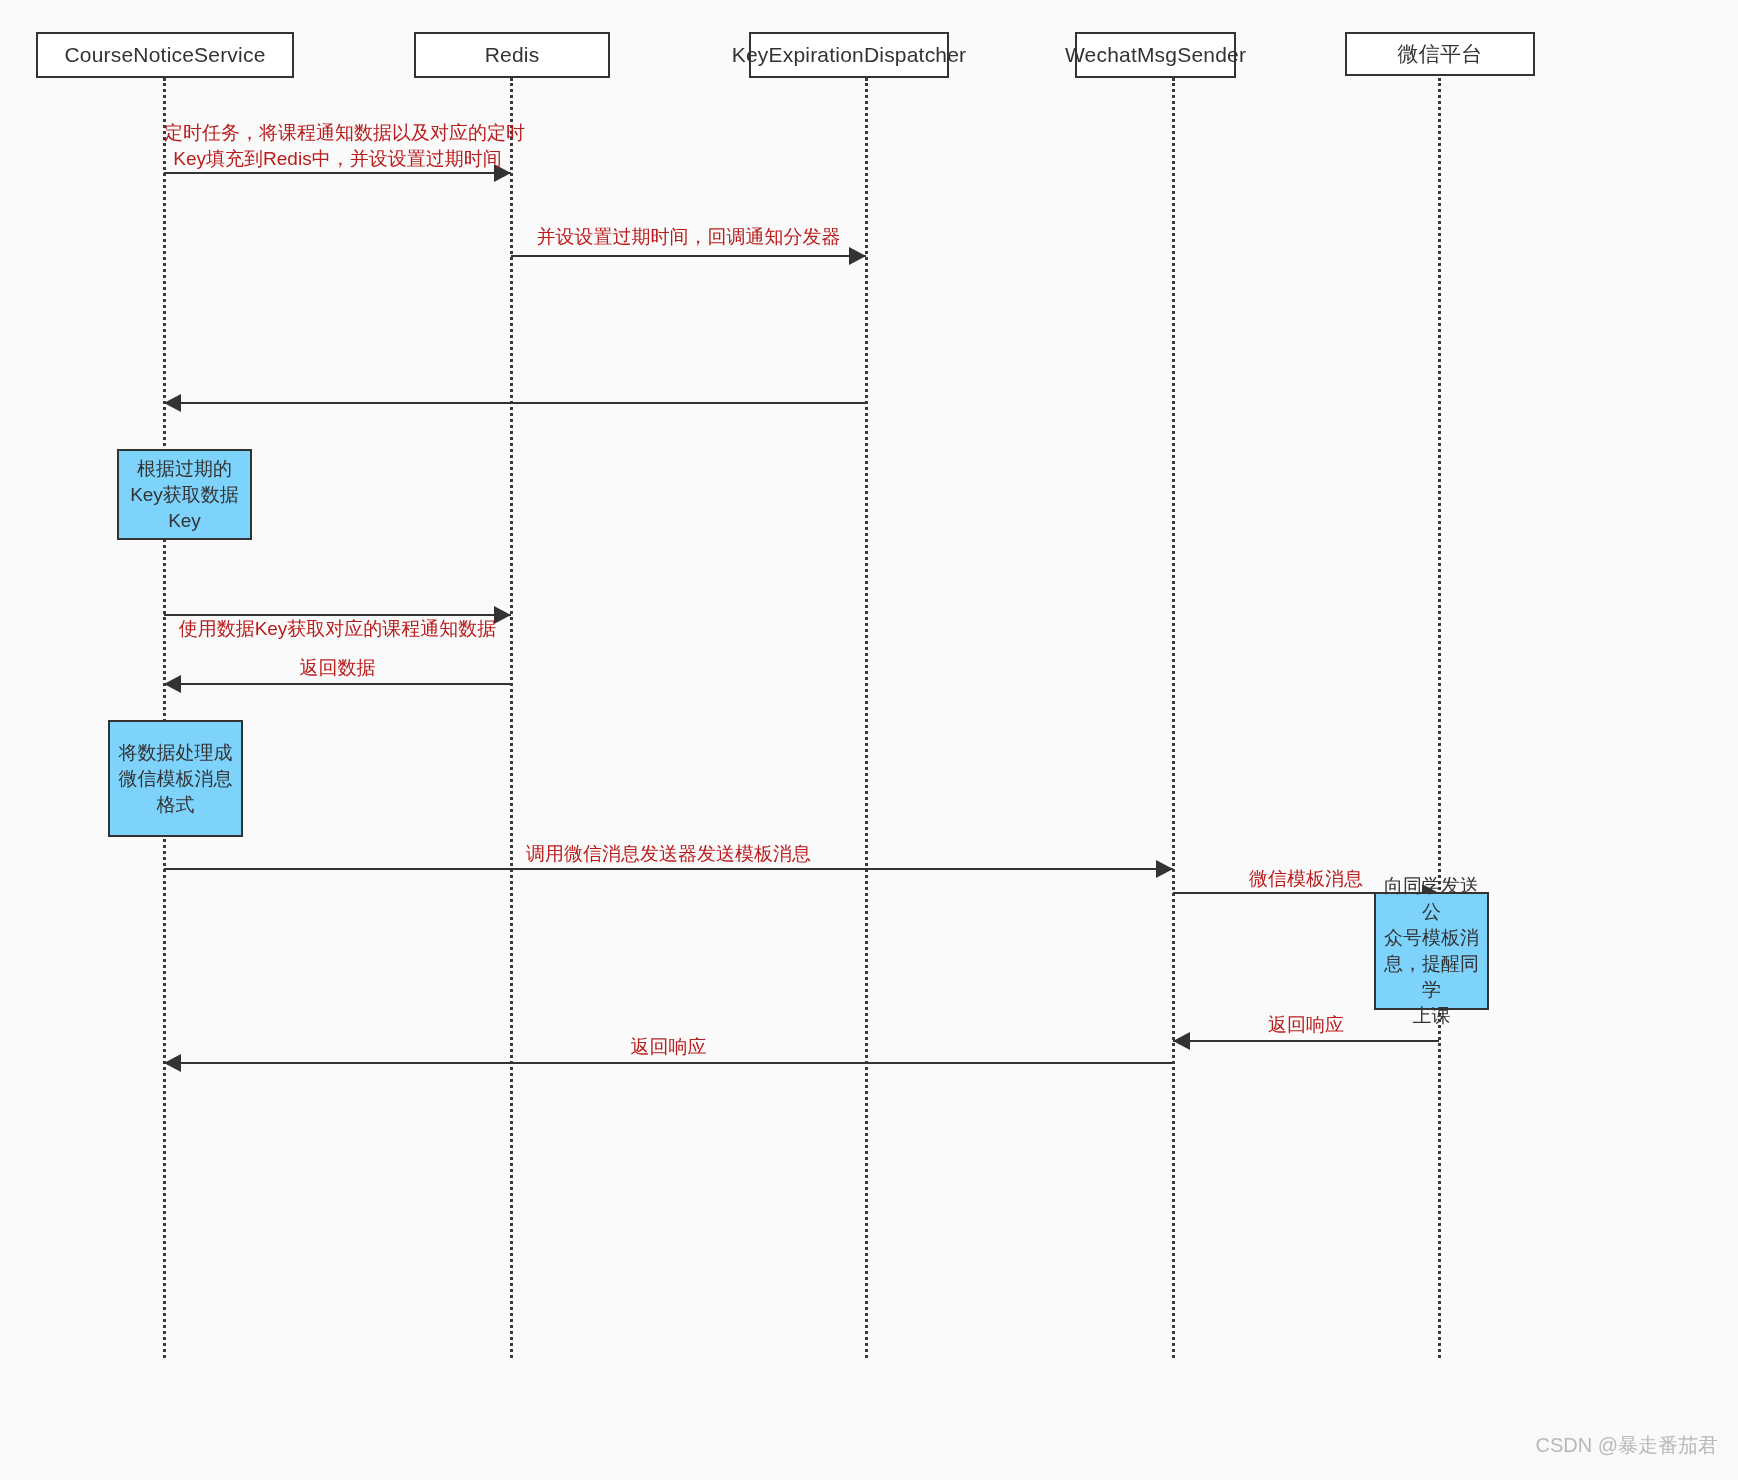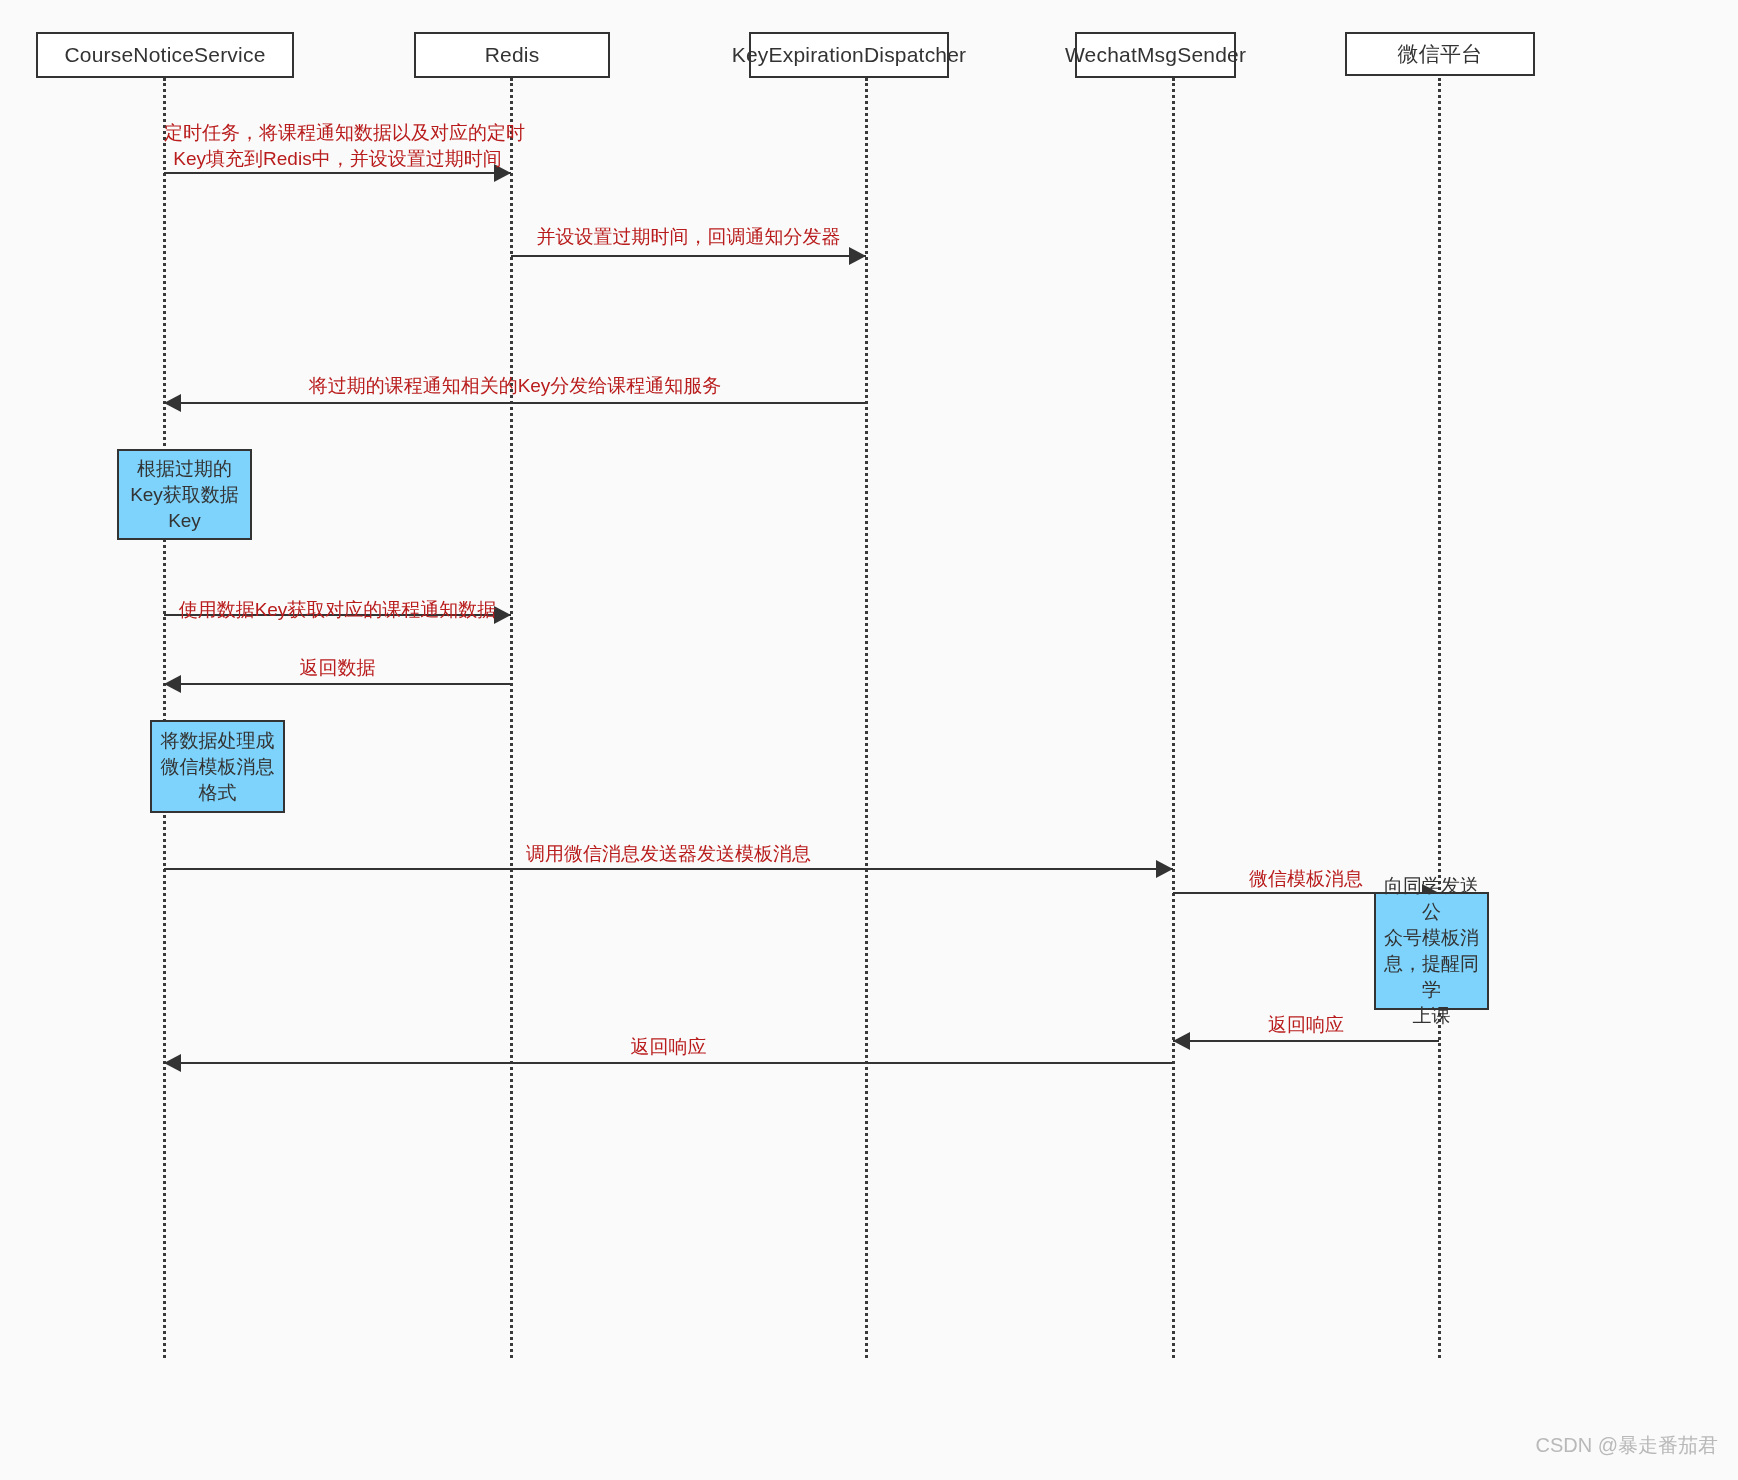--- a/index.html
+++ b/index.html
@@ -122,43 +122,42 @@
     <div class="lifeline" style="left: 1438px; top: 78px; height: 1280px;"></div>
     <div class="msg-line" style="left: 164px; top: 172px; width: 347px;"></div>
     <div class="arrow-head right" style="top: 164px; left: 494px;"></div>
     <div class="msg-label" style="left: 164px; width: 347px; top: 120px;">定时任务，将课程通知数据以及对应的定时
 Key填充到Redis中，并设设置过期时间</div>
     <div class="msg-line" style="left: 511px; top: 255px; width: 355px;"></div>
     <div class="arrow-head right" style="top: 247px; left: 849px;"></div>
     <div class="msg-label" style="left: 511px; width: 355px; top: 224px;">并设设置过期时间，回调通知分发器</div>
     <div class="msg-line" style="left: 164px; top: 402px; width: 702px;"></div>
     <div class="arrow-head left" style="top: 394px; left: 164px;"></div>
-    <div class="msg-label" style="left: 164px; width: 702px; top: 373px;">将过期的课程通知相关的Key分发给课程通知服务</div>
     <div class="msg-line" style="left: 164px; top: 614px; width: 347px;"></div>
     <div class="arrow-head right" style="top: 606px; left: 494px;"></div>
-    <div class="msg-label" style="left: 164px; width: 347px; top: 597px;">使用数据Key获取对应的课程通知数据</div>
+    <div class="msg-label" style="left: 164px; width: 347px; top: 616px;">使用数据Key获取对应的课程通知数据</div>
     <div class="msg-line" style="left: 164px; top: 683px; width: 347px;"></div>
     <div class="arrow-head left" style="top: 675px; left: 164px;"></div>
     <div class="msg-label" style="left: 164px; width: 347px; top: 655px;">返回数据</div>
     <div class="msg-line" style="left: 164px; top: 868px; width: 1009px;"></div>
     <div class="arrow-head right" style="top: 860px; left: 1156px;"></div>
     <div class="msg-label" style="left: 164px; width: 1009px; top: 841px;">调用微信消息发送器发送模板消息</div>
     <div class="msg-line" style="left: 1173px; top: 892px; width: 266px;"></div>
     <div class="arrow-head right" style="top: 884px; left: 1422px;"></div>
     <div class="msg-label" style="left: 1173px; width: 266px; top: 866px;">微信模板消息</div>
     <div class="msg-line" style="left: 1173px; top: 1040px; width: 266px;"></div>
     <div class="arrow-head left" style="top: 1032px; left: 1173px;"></div>
     <div class="msg-label" style="left: 1173px; width: 266px; top: 1012px;">返回响应</div>
     <div class="msg-line" style="left: 164px; top: 1062px; width: 1009px;"></div>
     <div class="arrow-head left" style="top: 1054px; left: 164px;"></div>
     <div class="msg-label" style="left: 164px; width: 1009px; top: 1034px;">返回响应</div>
     <div class="note" style="left: 117px; top: 449px; width: 135px; height: 91px;">根据过期的
 Key获取数据
 Key</div>
-    <div class="note" style="left: 108px; top: 720px; width: 135px; height: 93px; margin-left: 42px;">将数据处理成
+    <div class="note" style="left: 108px; top: 720px; width: 135px; height: 117px;">将数据处理成
 微信模板消息
 格式</div>
     <div class="note" style="left: 1374px; top: 892px; width: 115px; height: 118px;">向同学发送公
 众号模板消
 息，提醒同学
 上课</div>
     <div class="watermark" style="right: 20px; top: 1432px;">CSDN @暴走番茄君</div>
   </div>
 
 </body></html>

